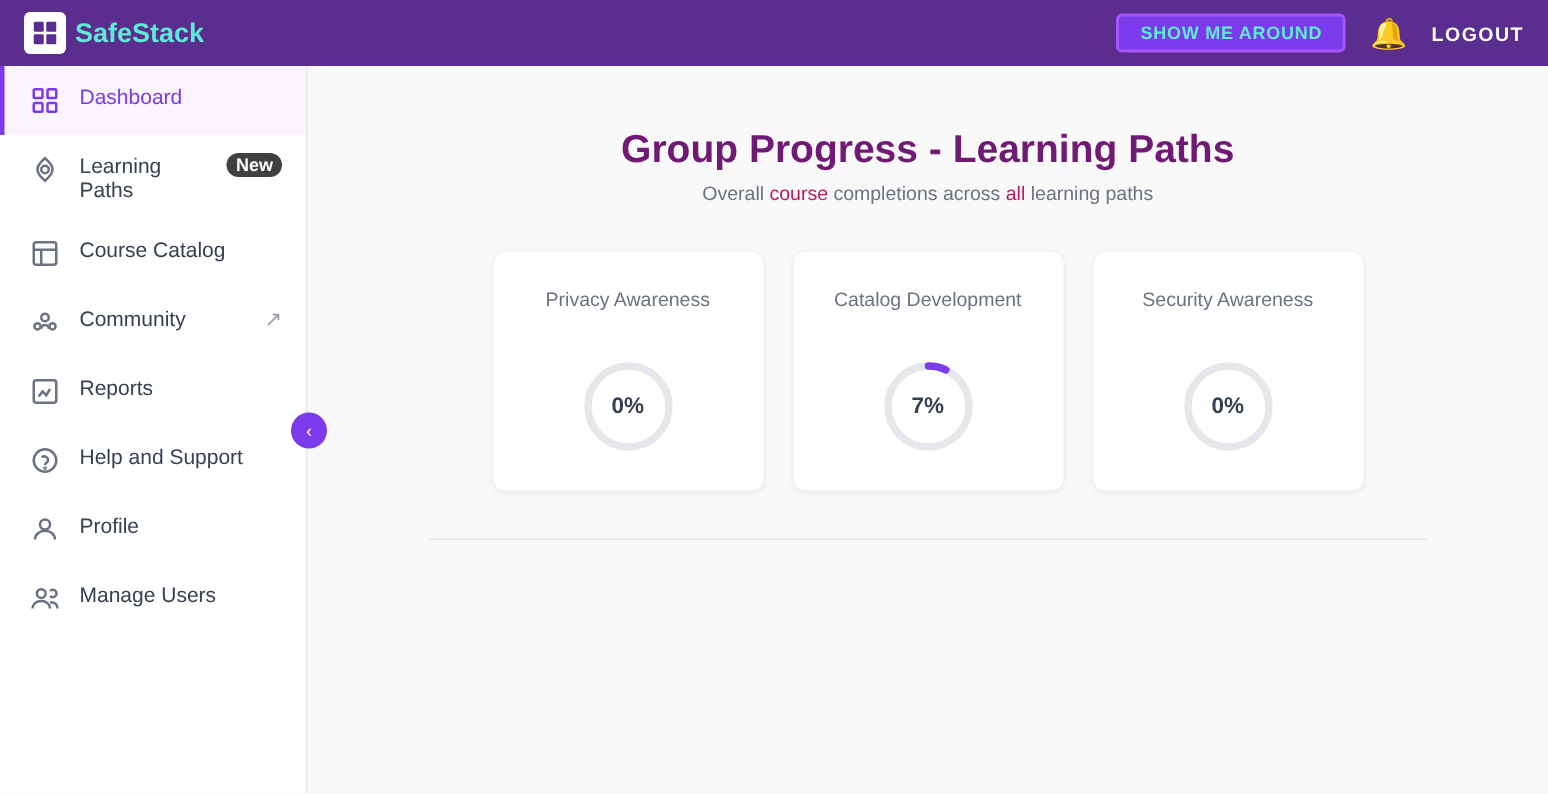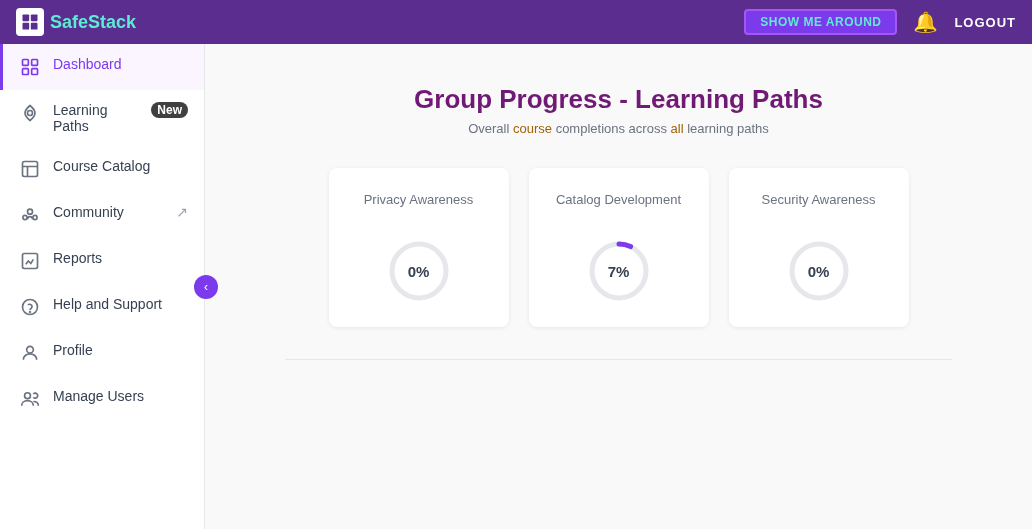--- a/index.html
+++ b/index.html
@@ -156,21 +156,21 @@
       font-weight: 600;
       color: #701a75;
       margin-bottom: 6px;
     }
     .page-subtitle {
       text-align: center;
       font-size: 13px;
       color: #6b7280;
       margin-bottom: 32px;
     }
-    .page-subtitle span.highlight { color: #a16207; }
+    .page-subtitle span.highlight { color: #be185d; }
 
     .cards-row {
       display: flex;
       gap: 20px;
       justify-content: center;
     }
     .card {
       background: white;
       border-radius: 8px;
       padding: 24px 20px;

